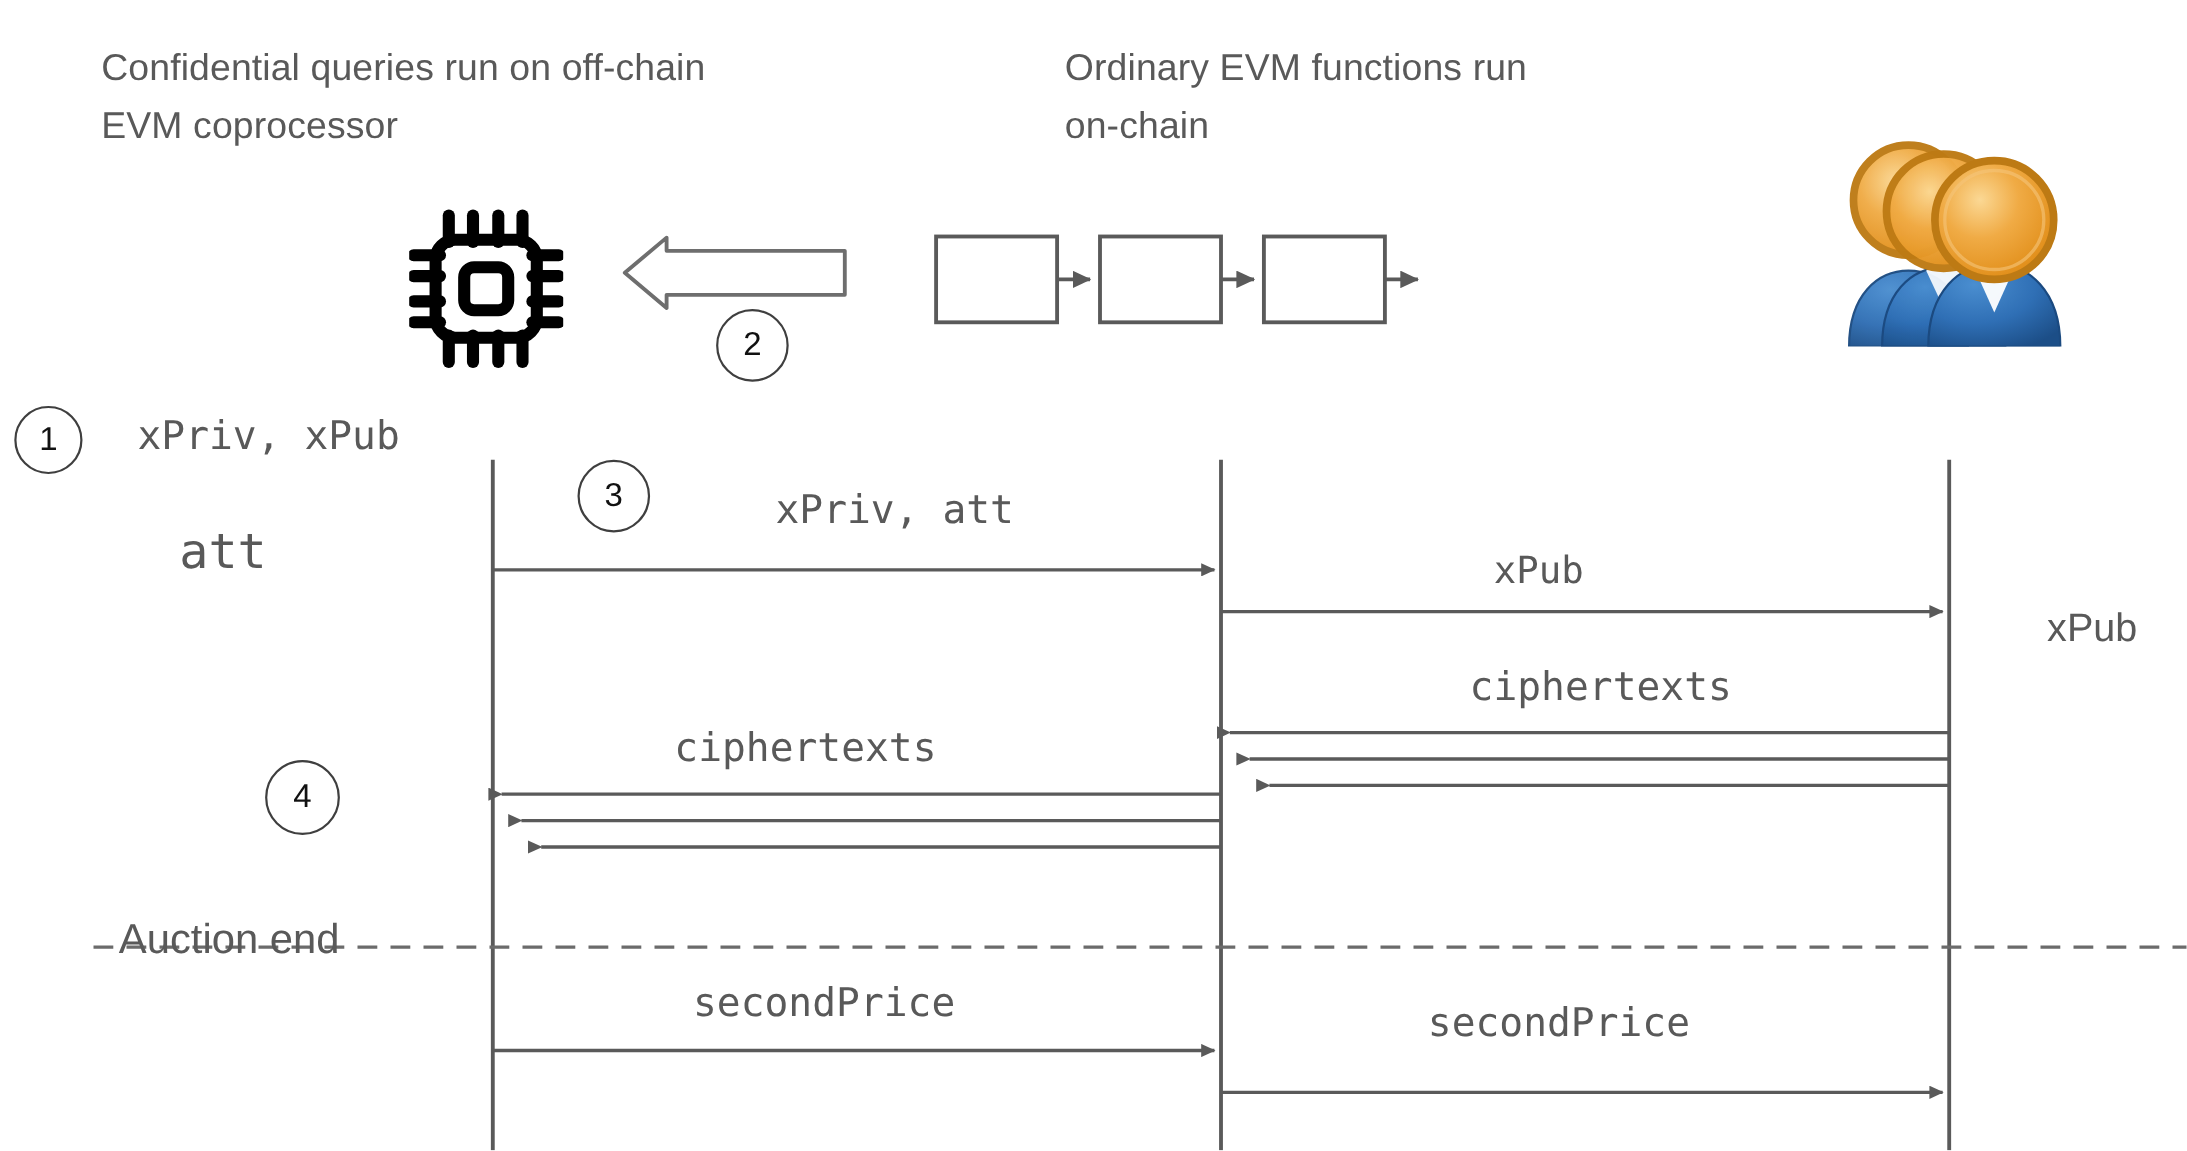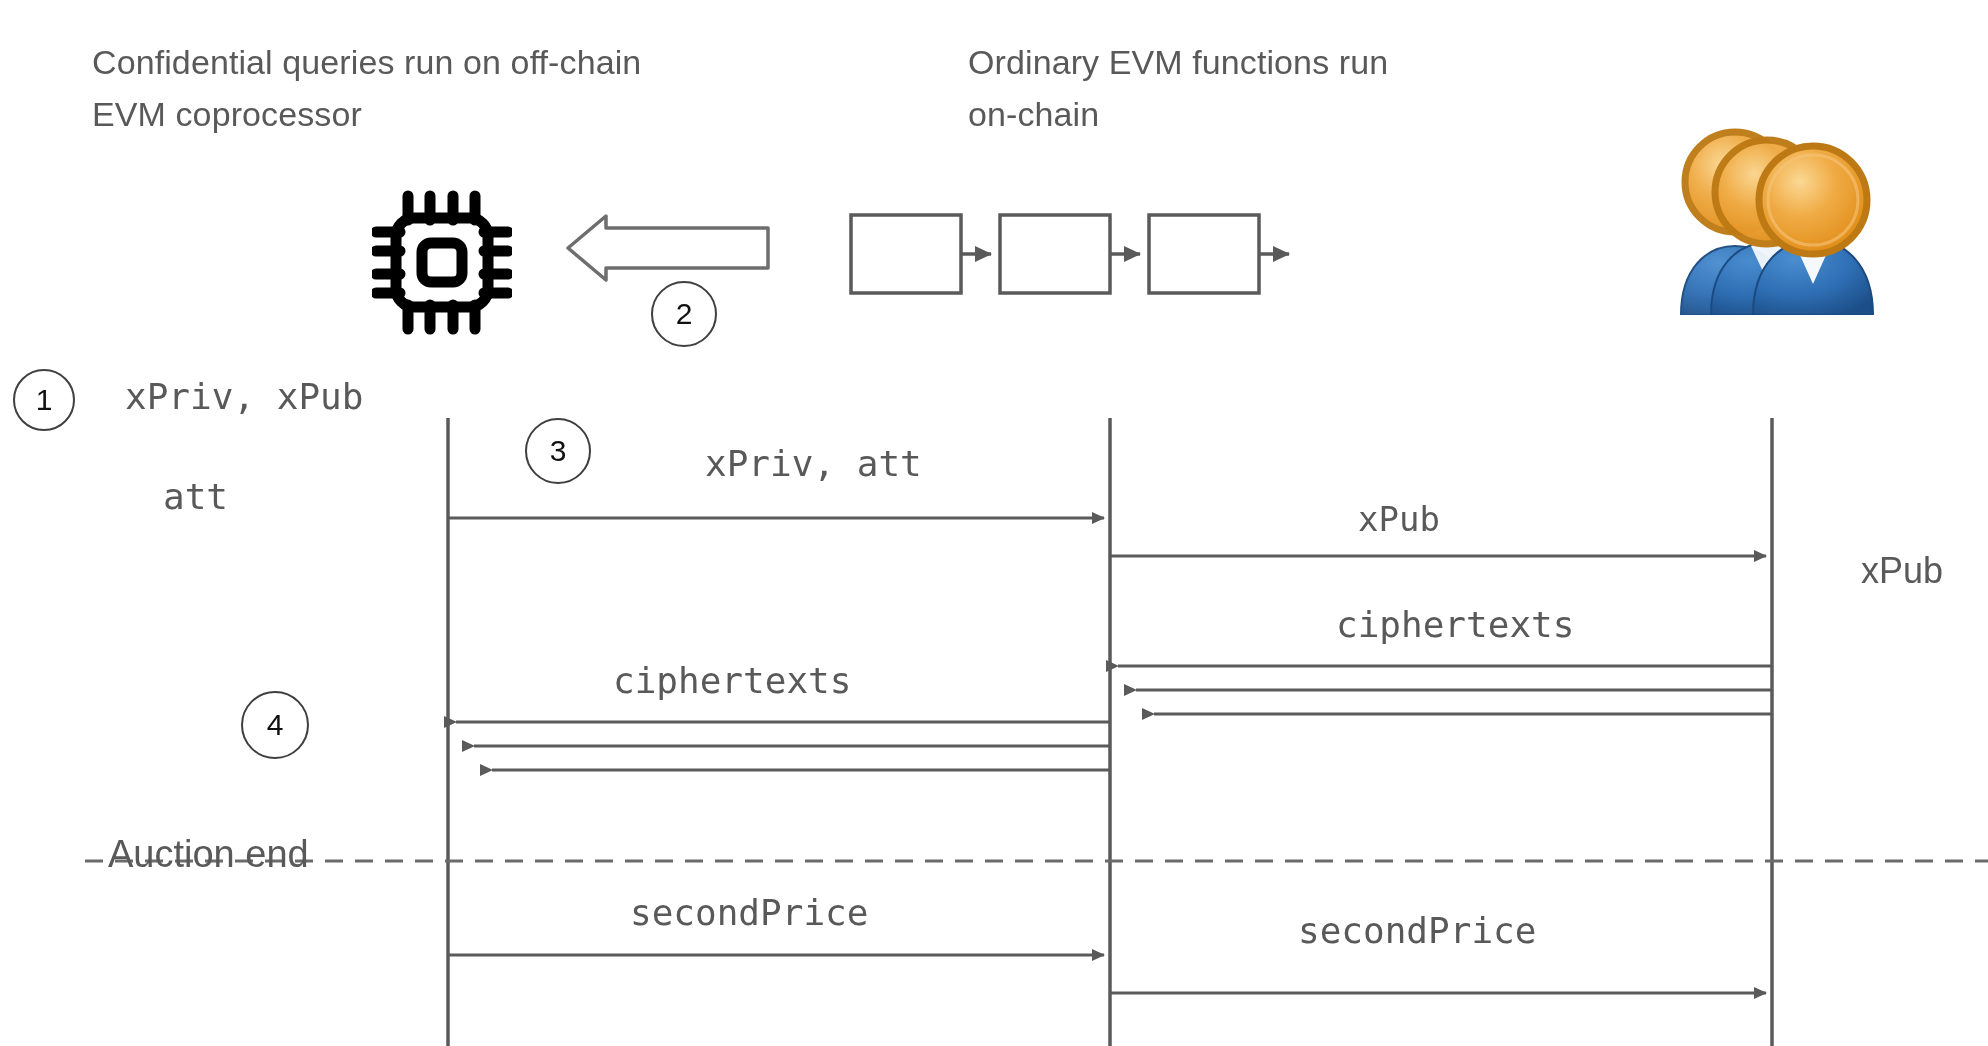--- a/index.html
+++ b/index.html
@@ -210,21 +210,21 @@
   <div class="marker" style="left:525px; top:418px; width:62px; height:62px;">
     <span>3</span>
   </div>
 
   <div class="marker" style="left:241px; top:691px; width:64px; height:64px;">
     <span>4</span>
   </div>
 
   <div class="lbl mono" style="left:125px; top:376px; font-size:36px;">xPriv, xPub</div>
 
-  <div class="lbl mono" style="left:163px; top:476px; font-size:36px;">att</div>
+  <div class="lbl mono" style="left:163px; top:476px; font-size:44px;">att</div>
 
   <div class="lbl mono" style="left:705px; top:443px; font-size:36px;">xPriv, att</div>
 
   <div class="lbl mono" style="left:1358px; top:499px; font-size:34px;">xPub</div>
 
   <div class="lbl prop" style="left:1861px; top:550px; font-size:36px;">xPub</div>
 
   <div class="lbl mono" style="left:1336px; top:604px; font-size:36px;">ciphertexts</div>
 
   <div class="lbl mono" style="left:613px; top:660px; font-size:36px;">ciphertexts</div>

